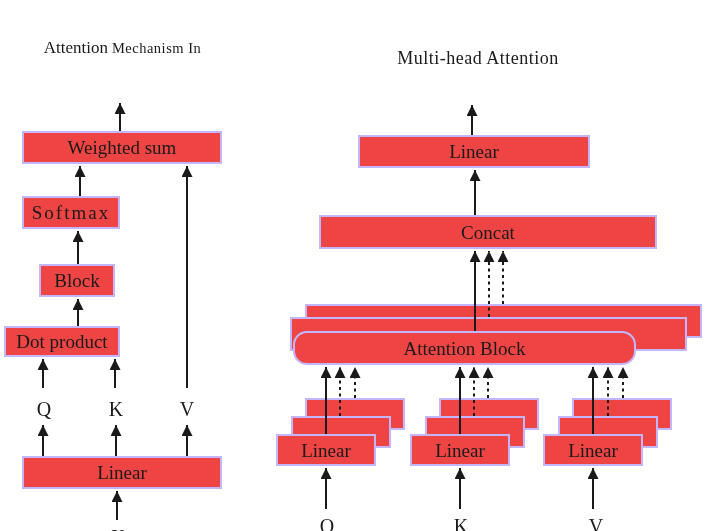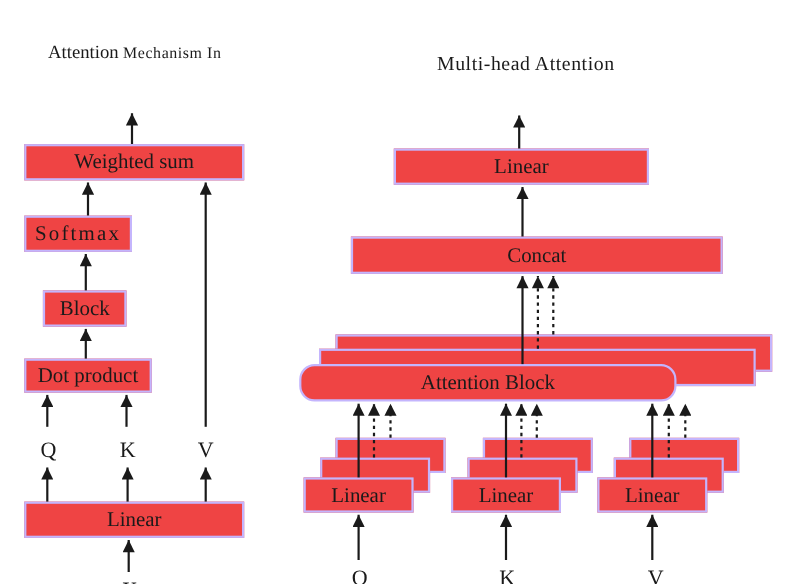--- a/index.html
+++ b/index.html
@@ -32,34 +32,34 @@
 <div class="canvas">
 
   <div class="title" style="left:25px; top:1px; width:195px;">
     <div><span class="lt1a">Attention</span> <span class="lt1b">Mechanism In</span></div>
   </div>
   <div class="title rt" style="left:368px; top:11px; width:220px;">Multi-head Attention</div>
 
   <div class="box" style="left:22px; top:95px;  width:200px; height:33px;">Weighted sum</div>
   <div class="box softmax-text" style="left:22px; top:160px; width:98px; height:33px;">Softmax</div>
   <div class="box" style="left:39px; top:228px; width:76px;  height:33px;">Block</div>
-  <div class="box" style="left:22px; top:290px; width:116px; height:31px;">Dot product</div>
+  <div class="box" style="left:4px; top:290px; width:116px; height:31px;">Dot product</div>
   <div class="box" style="left:22px; top:420px; width:200px; height:33px;">Linear</div>
 
   <div class="lbl" style="left:44px;  top:363px;">Q</div>
   <div class="lbl" style="left:116px; top:363px;">K</div>
   <div class="lbl" style="left:187px; top:363px;">V</div>
   <div class="lbl" style="left:118px; top:491px;">X</div>
 
   <div class="box" style="left:358px; top:99px;  width:232px; height:33px;">Linear</div>
   <div class="box" style="left:319px; top:179px; width:338px; height:34px;">Concat</div>
 
   <div class="box" style="left:305px; top:268px; width:397px; height:34px;"></div>
   <div class="box" style="left:290px; top:281px; width:397px; height:34px;"></div>
-  <div class="box" style="left:272px; top:295px; width:343px; height:34px;border-radius:14px;">Attention Block</div>
+  <div class="box" style="left:293px; top:295px; width:343px; height:34px;border-radius:14px;">Attention Block</div>
 
   <div class="box" style="left:305px; top:362px; width:100px; height:32px;"></div>
   <div class="box" style="left:291px; top:380px; width:100px; height:32px;"></div>
   <div class="box" style="left:276px; top:398px; width:100px; height:32px;">Linear</div>
 
   <div class="box" style="left:439px; top:362px; width:100px; height:32px;"></div>
   <div class="box" style="left:425px; top:380px; width:100px; height:32px;"></div>
   <div class="box" style="left:410px; top:398px; width:100px; height:32px;">Linear</div>
 
   <div class="box" style="left:572px; top:362px; width:100px; height:32px;"></div>

